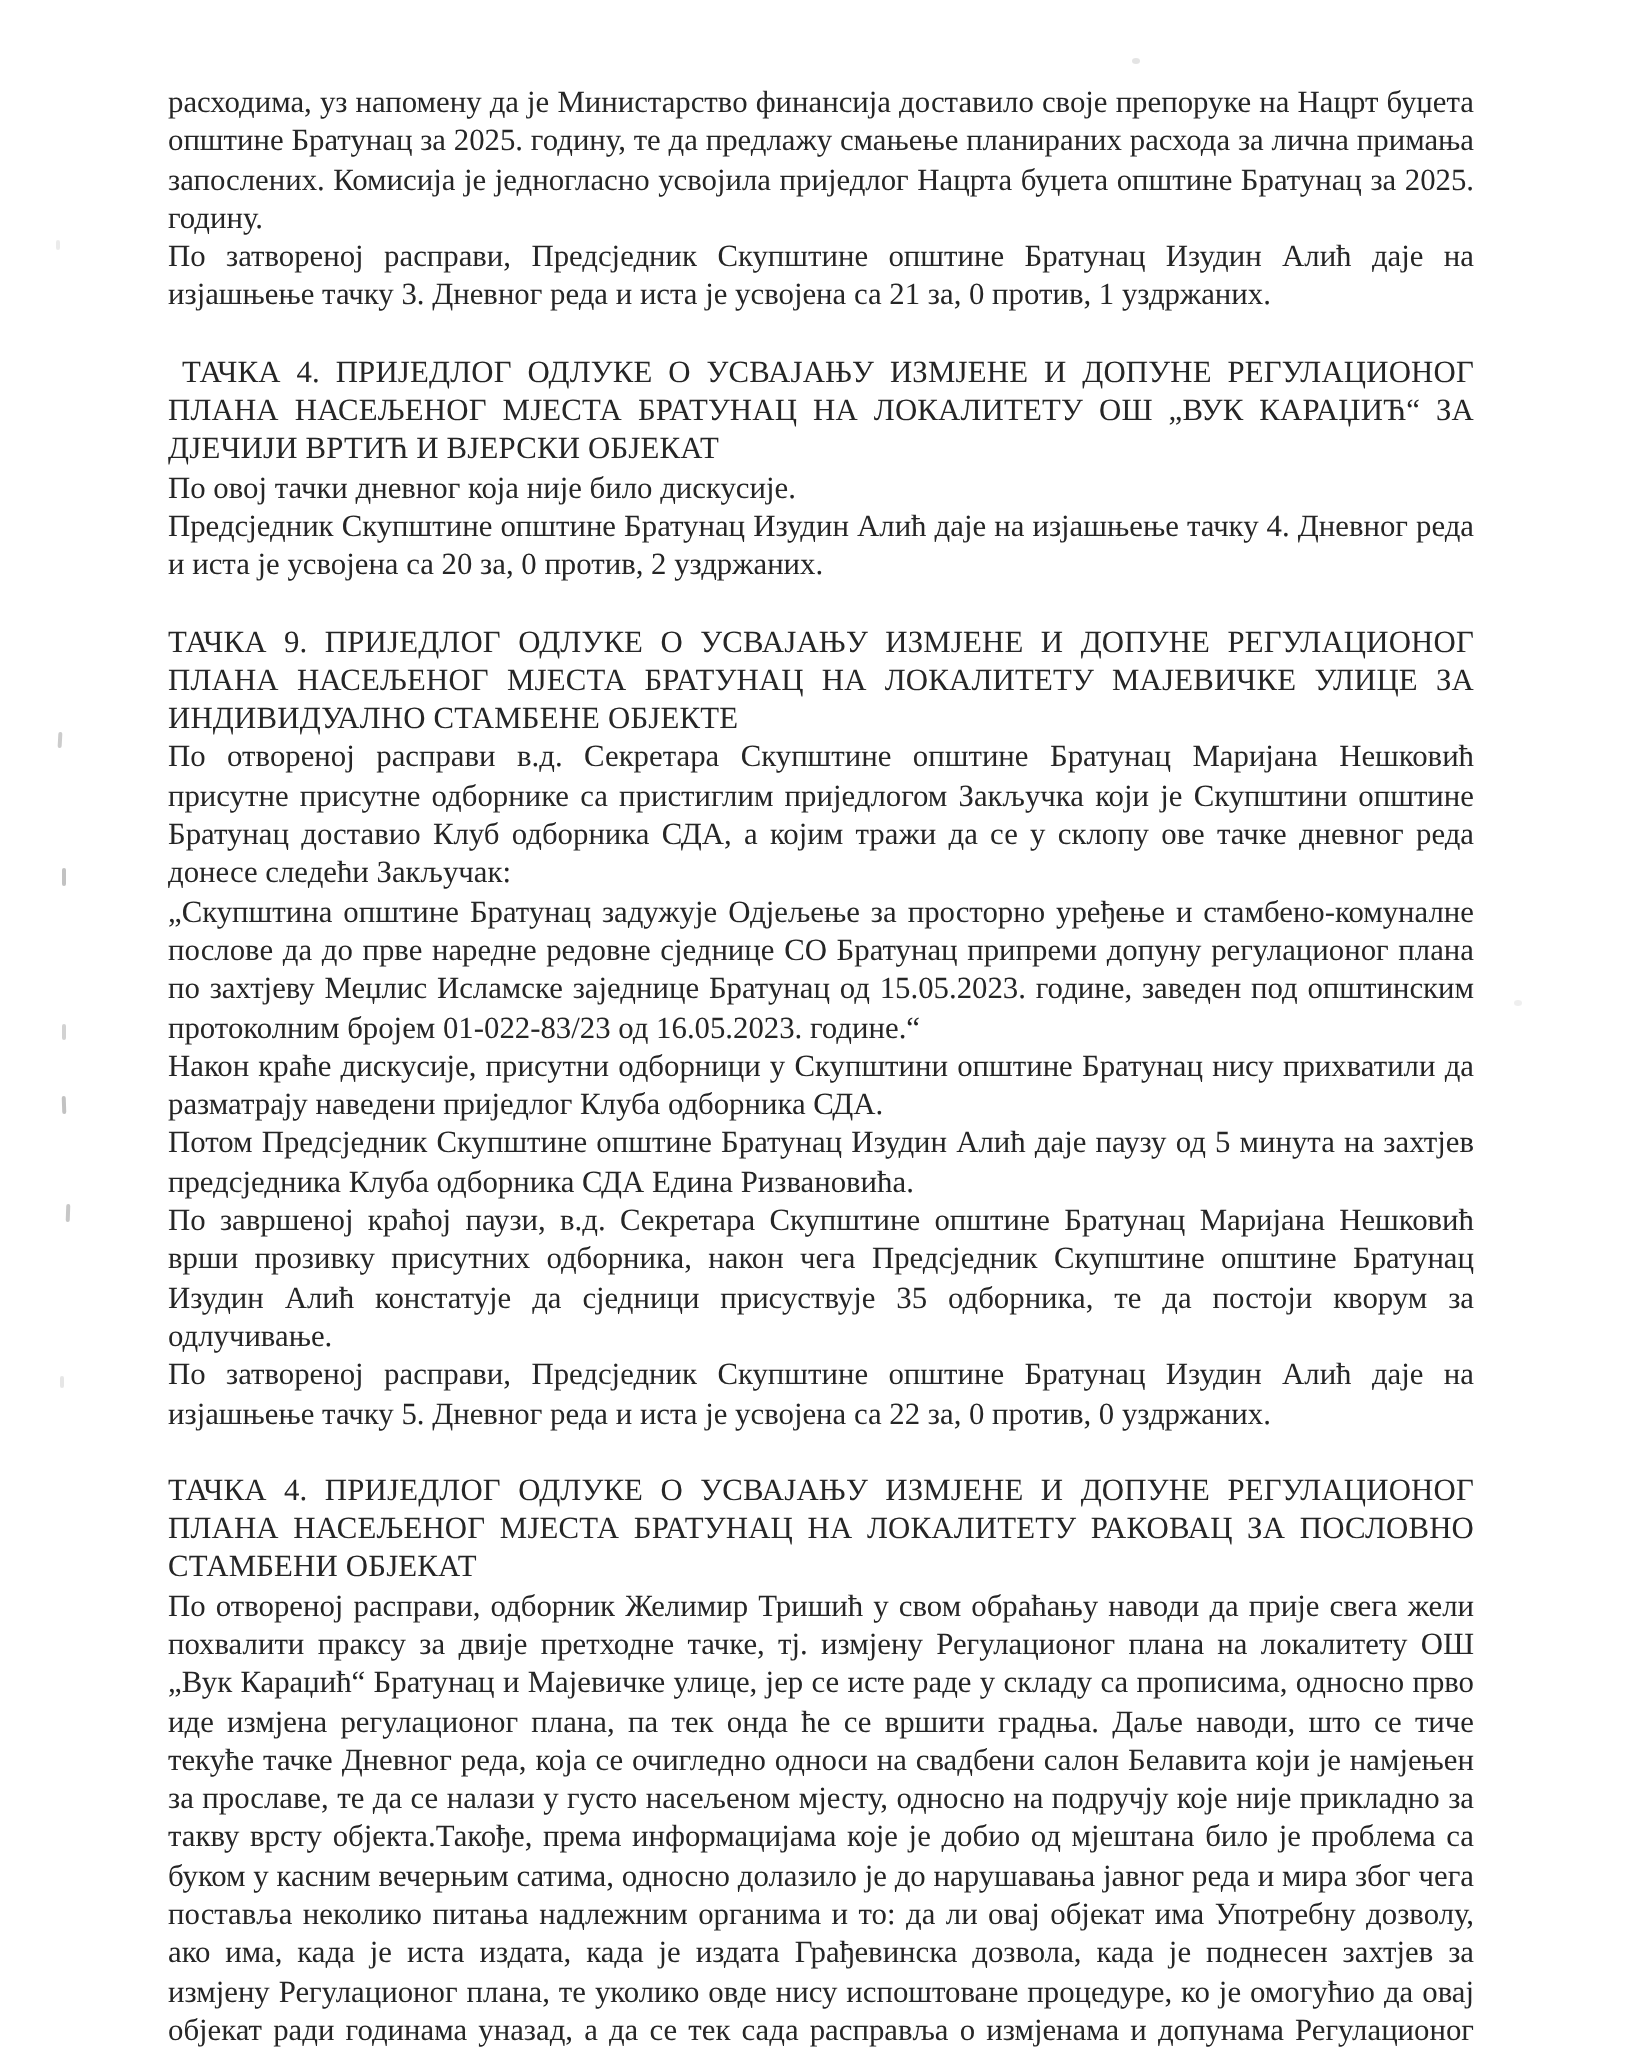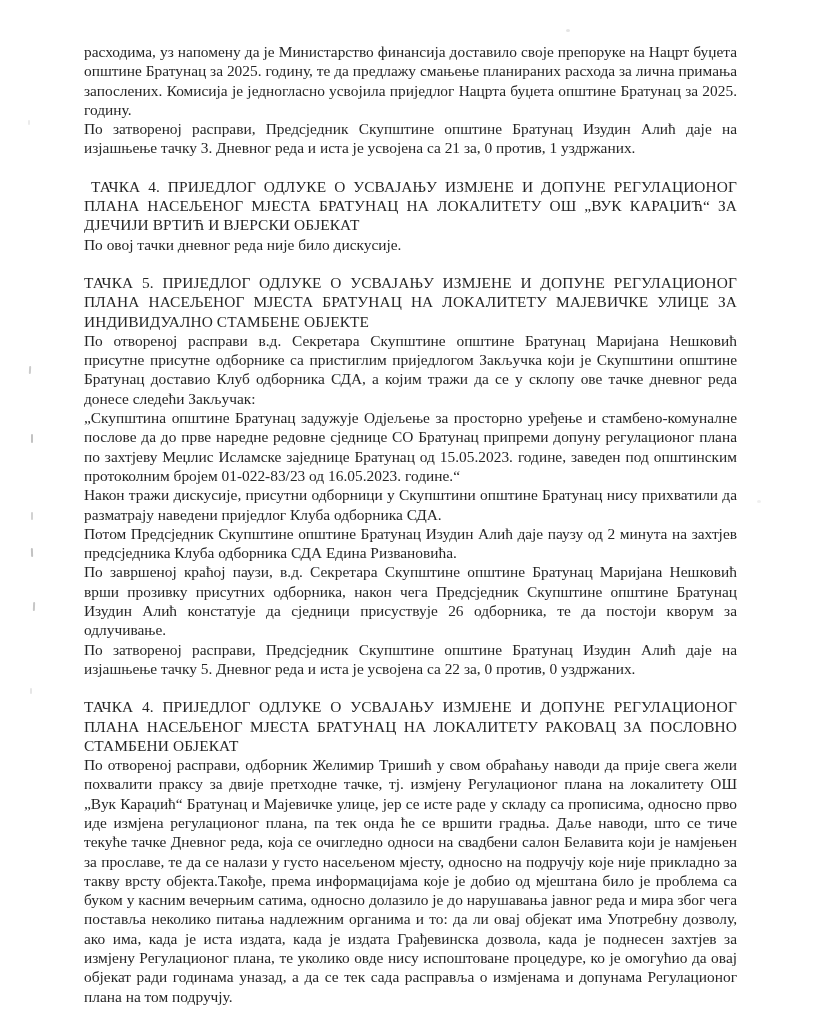--- a/index.html
+++ b/index.html
@@ -68,25 +68,26 @@
   <span class="scan-mark m5"></span>
   <span class="scan-mark m6"></span>
   <span class="scan-mark m7"></span>
   <span class="speck s1"></span>
   <span class="speck s2"></span>
 
   <div class="textblock">
     <p class="para">расходима, уз напомену да је Министарство финансија доставило своје препоруке на Нацрт буџета општине Братунац за 2025. годину, те да предлажу смањење планираних расхода за лична примања запослених. Комисија је једногласно усвојила приједлог Нацрта буџета општине Братунац за 2025. годину.</p>
     <p class="para">По затвореној расправи, Предсједник Скупштине општине Братунац Изудин Алић даје на изјашњење тачку 3. Дневног реда и иста је усвојена са 21 за, 0 против, 1 уздржаних.</p>
     <p class="para heading indent-first">ТАЧКА 4. ПРИЈЕДЛОГ ОДЛУКЕ О УСВАЈАЊУ ИЗМЈЕНЕ И ДОПУНЕ РЕГУЛАЦИОНОГ ПЛАНА НАСЕЉЕНОГ МЈЕСТА БРАТУНАЦ НА ЛОКАЛИТЕТУ ОШ „ВУК КАРАЏИЋ“ ЗА ДЈЕЧИЈИ ВРТИЋ И ВЈЕРСКИ ОБЈЕКАТ</p>
-    <p class="para">По овој тачки дневног реда није било дискусије.</p>
-    <p class="para heading">ТАЧКА 5. ПРИЈЕДЛОГ ОДЛУКЕ О УСВАЈАЊУ ИЗМЈЕНЕ И ДОПУНЕ РЕГУЛАЦИОНОГ ПЛАНА НАСЕЉЕНОГ МЈЕСТА БРАТУНАЦ НА ЛОКАЛИТЕТУ МАЈЕВИЧКЕ УЛИЦЕ ЗА ИНДИВИДУАЛНО СТАМБЕНЕ ОБЈЕКТЕ</p>
+    <p class="para">По овој тачки дневног која није било дискусије.</p>
+    <p class="para">Предсједник Скупштине општине Братунац Изудин Алић даје на изјашњење тачку 4. Дневног реда и иста је усвојена са 20 за, 0 против, 2 уздржаних.</p>
+    <p class="para heading">ТАЧКА 9. ПРИЈЕДЛОГ ОДЛУКЕ О УСВАЈАЊУ ИЗМЈЕНЕ И ДОПУНЕ РЕГУЛАЦИОНОГ ПЛАНА НАСЕЉЕНОГ МЈЕСТА БРАТУНАЦ НА ЛОКАЛИТЕТУ МАЈЕВИЧКЕ УЛИЦЕ ЗА ИНДИВИДУАЛНО СТАМБЕНЕ ОБЈЕКТЕ</p>
     <p class="para">По отвореној расправи в.д. Секретара Скупштине општине Братунац Маријана Нешковић присутне присутне одборнике са пристиглим приједлогом Закључка који је Скупштини општине Братунац доставио Клуб одборника СДА, а којим тражи да се у склопу ове тачке дневног реда донесе следећи Закључак:</p>
     <p class="para">„Скупштина општине Братунац задужује Одјељење за просторно уређење и стамбено-комуналне послове да до прве наредне редовне сједнице СО Братунац припреми допуну регулационог плана по захтјеву Меџлис Исламске заједнице Братунац од 15.05.2023. године, заведен под општинским протоколним бројем 01-022-83/23 од 16.05.2023. године.“</p>
-    <p class="para">Након тражи дискусије, присутни одборници у Скупштини општине Братунац нису прихватили да разматрају наведени приједлог Клуба одборника СДА.</p>
-    <p class="para">Потом Предсједник Скупштине општине Братунац Изудин Алић даје паузу од 2 минута на захтјев предсједника Клуба одборника СДА Едина Ризвановића.</p>
-    <p class="para">По завршеној краћој паузи, в.д. Секретара Скупштине општине Братунац Маријана Нешковић врши прозивку присутних одборника, након чега Предсједник Скупштине општине Братунац Изудин Алић констатује да сједници присуствује 26 одборника, те да постоји кворум за одлучивање.</p>
+    <p class="para">Након краће дискусије, присутни одборници у Скупштини општине Братунац нису прихватили да разматрају наведени приједлог Клуба одборника СДА.</p>
+    <p class="para">Потом Предсједник Скупштине општине Братунац Изудин Алић даје паузу од 5 минута на захтјев предсједника Клуба одборника СДА Едина Ризвановића.</p>
+    <p class="para">По завршеној краћој паузи, в.д. Секретара Скупштине општине Братунац Маријана Нешковић врши прозивку присутних одборника, након чега Предсједник Скупштине општине Братунац Изудин Алић констатује да сједници присуствује 35 одборника, те да постоји кворум за одлучивање.</p>
     <p class="para">По затвореној расправи, Предсједник Скупштине општине Братунац Изудин Алић даје на изјашњење тачку 5. Дневног реда и иста је усвојена са 22 за, 0 против, 0 уздржаних.</p>
     <p class="para heading">ТАЧКА 4. ПРИЈЕДЛОГ ОДЛУКЕ О УСВАЈАЊУ ИЗМЈЕНЕ И ДОПУНЕ РЕГУЛАЦИОНОГ ПЛАНА НАСЕЉЕНОГ МЈЕСТА БРАТУНАЦ НА ЛОКАЛИТЕТУ РАКОВАЦ ЗА ПОСЛОВНО СТАМБЕНИ ОБЈЕКАТ</p>
     <p class="para">По отвореној расправи, одборник Желимир Тришић у свом обраћању наводи да прије свега жели похвалити праксу за двије претходне тачке, тј. измјену Регулационог плана на локалитету ОШ „Вук Караџић“ Братунац и Мајевичке улице, јер се исте раде у складу са прописима, односно прво иде измјена регулационог плана, па тек онда ће се вршити градња. Даље наводи, што се тиче текуће тачке Дневног реда, која се очигледно односи на свадбени салон Белавита који је намјењен за прославе, те да се налази у густо насељеном мјесту, односно на подручју које није прикладно за такву врсту објекта.Такође, према информацијама које је добио од мјештана било је проблема са буком у касним вечерњим сатима, односно долазило је до нарушавања јавног реда и мира због чега поставља неколико питања надлежним органима и то: да ли овај објекат има Употребну дозволу, ако има, када је иста издата, када је издата Грађевинска дозвола, када је поднесен захтјев за измјену Регулационог плана, те уколико овде нису испоштоване процедуре, ко је омогућио да овај објекат ради годинама уназад, а да се тек сада расправља о измјенама и допунама Регулационог плана на том подручју.</p>
   </div>
 
 </div>
 
 </body></html>

